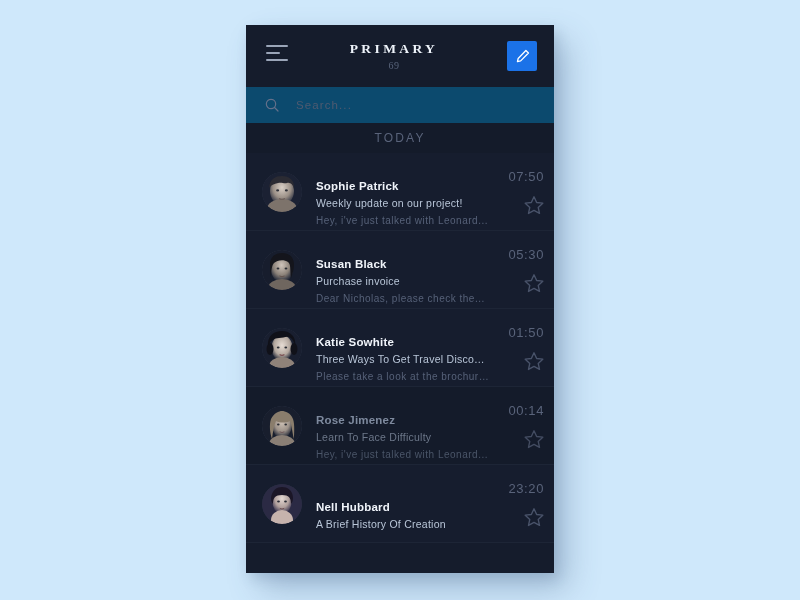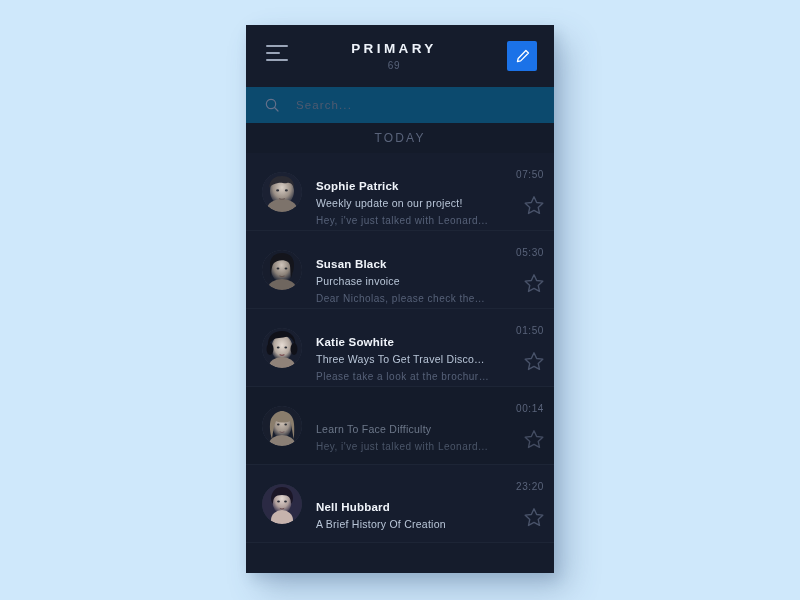--- a/index.html
+++ b/index.html
@@ -59,20 +59,21 @@
   .hamburger span:nth-child(2) { width: 14px; }
   .hamburger span:nth-child(3) { width: 22px; }
 
   .title-block {
     position: absolute;
     left: 0;
     right: 12px;
     top: 16px;
     text-align: center;
     pointer-events: none;
+    font-family: Liberation Serif, serif;
   }
   .app-title {
     font-size: 13.5px;
     font-weight: bold;
     letter-spacing: 3.4px;
     color: #eef3fa;
     line-height: 16px;
   }
   .app-count {
     margin-top: 3px;
@@ -216,21 +217,21 @@
   .mail-right {
     flex: 0 0 auto;
     width: 56px;
     height: 77px;
     position: relative;
   }
   .time {
     position: absolute;
     top: 16px;
     right: 10px;
-    font-size: 10px;
+    font-size: 13px;
     letter-spacing: 0.6px;
     color: #59637a;
     text-align: center;
   }
   .star-btn {
     position: absolute;
     bottom: 14px;
     right: 9px;
     width: 22px;
     height: 22px;
@@ -416,20 +417,21 @@
               <ellipse cx="20" cy="19" rx="10" ry="13" fill="url(#s4)"></ellipse>
               <ellipse cx="20" cy="38" rx="13" ry="9" fill="#8a7f75"></ellipse>
               <path d="M9 13c3-6 8-8 11-8s9 2 11 8c2 6 1 14 1 20-2-7-2-14-4-18-4 2-10 2-14 0-2 4-3 11-4 18-2-6-3-14-1-20z" fill="#8a7d6c"></path>
               <ellipse cx="16.3" cy="18.6" rx="1.3" ry="1" fill="#2c2e35"></ellipse>
               <ellipse cx="23.7" cy="18.6" rx="1.3" ry="1" fill="#2c2e35"></ellipse>
               <path d="M17.6 25.8q2.4 1.4 4.8 0" stroke="#6d585a" stroke-width="1" fill="none"></path>
             </g>
           </svg>
         </div>
         <div class="mail-body">
+          <div class="sender">Rose Jimenez</div>
           <div class="subject">Learn To Face Difficulty</div>
           <div class="preview">Hey, i've just talked with Leonard...</div>
         </div>
         <div class="mail-right">
           <div class="time">00:14</div>
           <button class="star-btn">
             <svg width="22" height="22" viewBox="0 0 24 24" fill="none" stroke="#434c61" stroke-width="1.5" stroke-linejoin="round">
               <polygon points="12,3 14.9,9.3 21.6,10 16.6,14.6 18,21.2 12,17.9 6,21.2 7.4,14.6 2.4,10 9.1,9.3"></polygon>
             </svg>
           </button>

